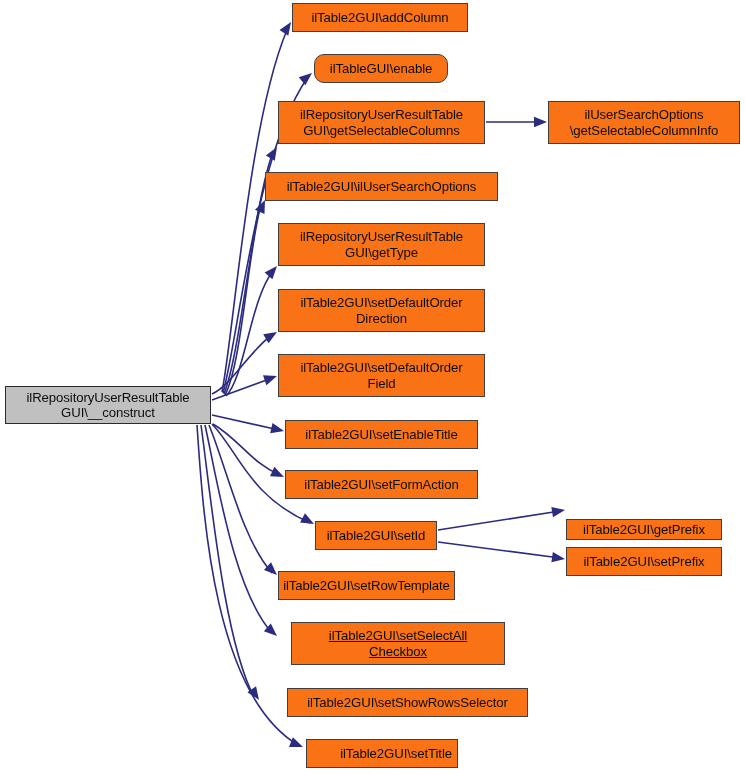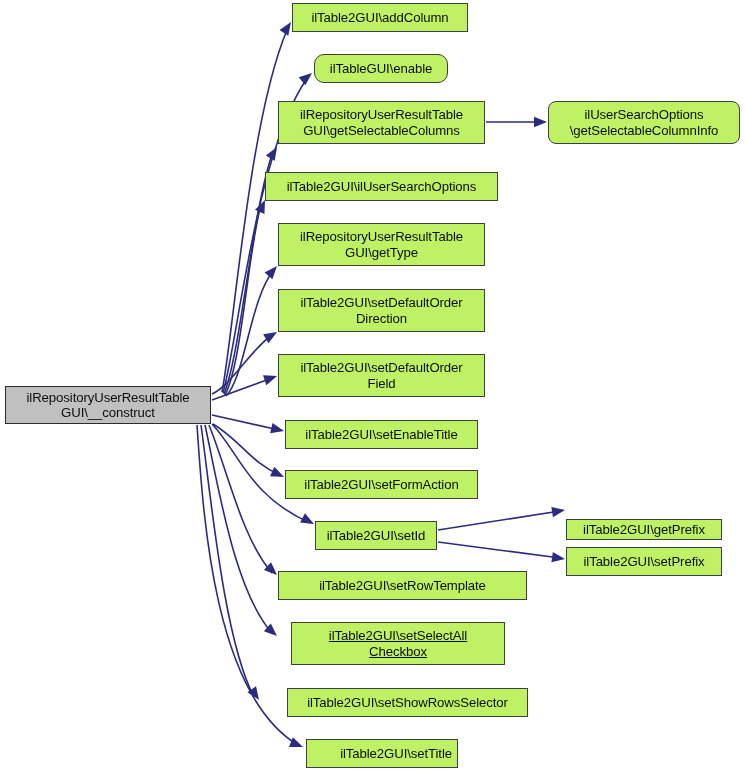--- a/index.html
+++ b/index.html
@@ -21,21 +21,21 @@
     left: 0;
     top: 0;
     width: 745px;
     height: 773px;
     pointer-events: none;
   }
   .node {
     position: absolute;
     box-sizing: border-box;
     border: 1px solid #3f3f3f;
-    background: #bef264;
+    background: #f97316;
     color: #0d0d0d;
     font-size: 13.2px;
     line-height: 15.5px;
     text-align: center;
     display: flex;
     align-items: center;
     justify-content: center;
     white-space: pre-line;
     letter-spacing: -0.1px;
     z-index: 2;
@@ -90,33 +90,33 @@
       <polygon points="0,0 -13,-5.2 -13,5.2" fill="#2b2b7f" transform="translate(259,700) rotate(56)"></polygon>
       <polygon points="0,0 -13,-5.2 -13,5.2" fill="#2b2b7f" transform="translate(303,747) rotate(22)"></polygon>
     </svg>
   <div id="nodes-layer">
       <div class="node root" style="left: 5px; top: 386px; width: 206px; height: 38px;"><span class="label">ilRepositoryUserResultTable
 GUI\__construct</span></div>
       <div class="node" style="left: 292px; top: 3px; width: 176px; height: 29px;"><span class="label">ilTable2GUI\addColumn</span></div>
       <div class="node" style="left: 314px; top: 54px; width: 134px; height: 29px; border-radius: 10px;"><span class="label">ilTableGUI\enable</span></div>
       <div class="node" style="left: 278px; top: 101px; width: 207px; height: 43px;"><span class="label">ilRepositoryUserResultTable
 GUI\getSelectableColumns</span></div>
-      <div class="node" style="left: 548px; top: 101px; width: 192px; height: 43px; border-radius: 8px;"><span class="label">ilUserSearchOptions
+      <div class="node" style="left: 548px; top: 101px; width: 192px; height: 43px;"><span class="label">ilUserSearchOptions
 \getSelectableColumnInfo</span></div>
       <div class="node" style="left: 265px; top: 172px; width: 233px; height: 29px;"><span class="label">ilTable2GUI\ilUserSearchOptions</span></div>
       <div class="node" style="left: 278px; top: 223px; width: 207px; height: 43px;"><span class="label">ilRepositoryUserResultTable
 GUI\getType</span></div>
       <div class="node" style="left: 278px; top: 289px; width: 207px; height: 43px;"><span class="label">ilTable2GUI\setDefaultOrder
 Direction</span></div>
       <div class="node" style="left: 278px; top: 354px; width: 207px; height: 43px;"><span class="label">ilTable2GUI\setDefaultOrder
 Field</span></div>
       <div class="node" style="left: 285px; top: 420px; width: 193px; height: 29px;"><span class="label">ilTable2GUI\setEnableTitle</span></div>
       <div class="node" style="left: 285px; top: 470px; width: 193px; height: 29px;"><span class="label">ilTable2GUI\setFormAction</span></div>
       <div class="node" style="left: 315px; top: 521px; width: 122px; height: 29px;"><span class="label">ilTable2GUI\setId</span></div>
       <div class="node" style="left: 566px; top: 519px; width: 156px; height: 21px;"><span class="label">ilTable2GUI\getPrefix</span></div>
       <div class="node" style="left: 566px; top: 547px; width: 156px; height: 29px; justify-content: flex-end;"><span class="label">ilTable2GUI\setPrefix</span></div>
-      <div class="node" style="left: 278px; top: 571px; width: 249px; height: 29px;"><span class="label">ilTable2GUI\setRowTemplate</span></div>
+      <div class="node" style="left: 278px; top: 571px; width: 177px; height: 29px;"><span class="label">ilTable2GUI\setRowTemplate</span></div>
       <div class="node" style="left: 291px; top: 622px; width: 214px; height: 43px; text-decoration: underline;"><span class="label">ilTable2GUI\setSelectAll
 Checkbox</span></div>
       <div class="node" style="left: 260px; top: 688px; width: 241px; height: 29px; margin-left: 27px;"><span class="label">ilTable2GUI\setShowRowsSelector</span></div>
       <div class="node" style="left: 306px; top: 739px; width: 152px; height: 29px; text-align: right;"><span class="label">ilTable2GUI\setTitle</span></div>
     </div>
 </div>
 
 </body></html>

